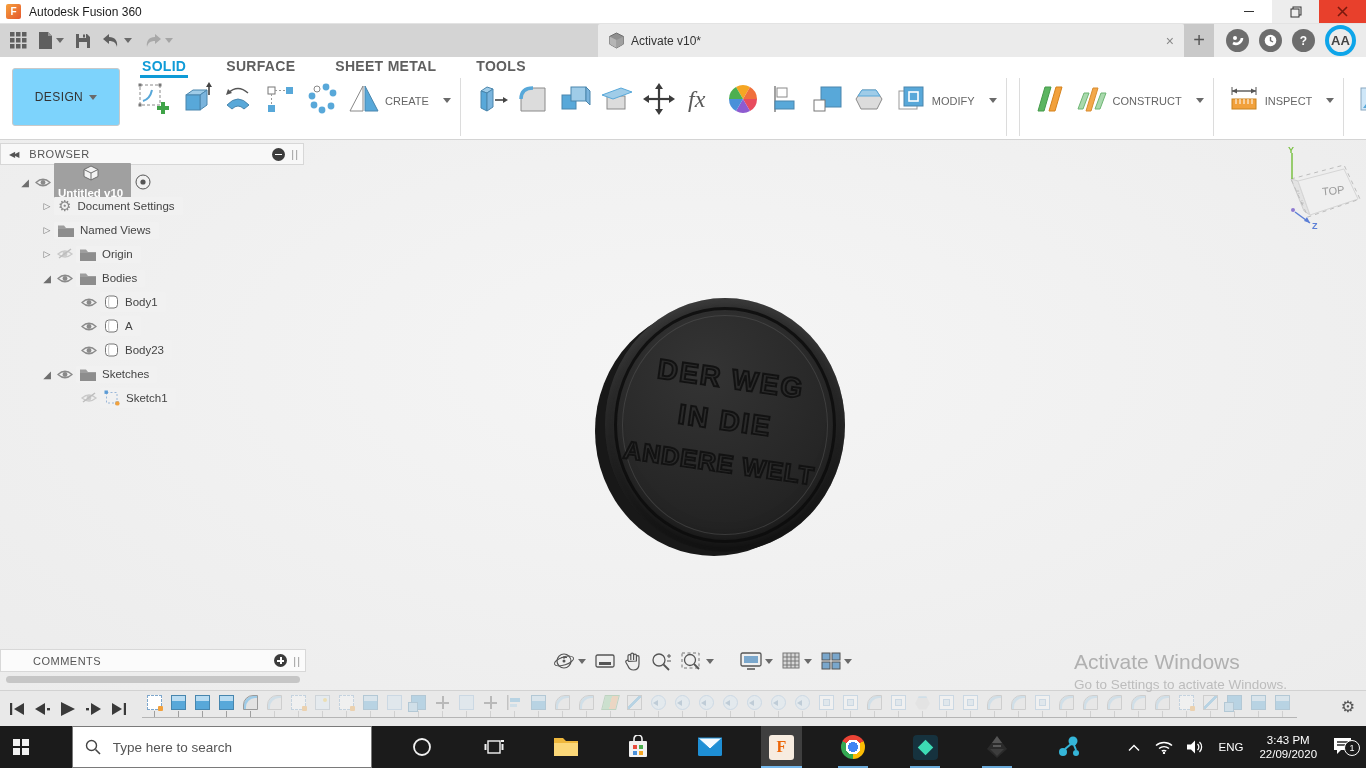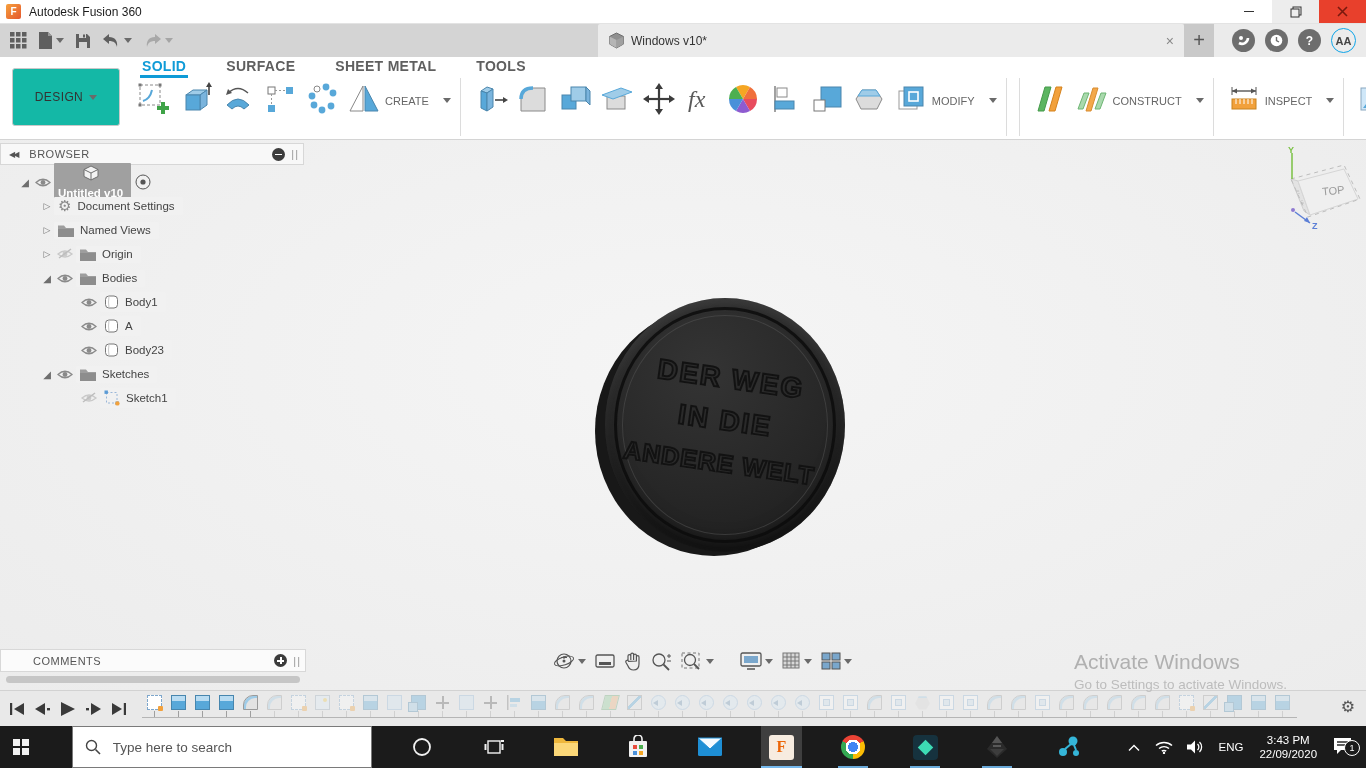--- a/index.html
+++ b/index.html
@@ -21,25 +21,25 @@
   .qa{position:absolute;left:4px;top:0;height:33px;display:flex;align-items:center;gap:7px;padding-left:4px;}
   .qa-btn{display:flex;align-items:center;gap:3px;padding:2px;}
   .caret{width:0;height:0;border-left:4px solid transparent;border-right:4px solid transparent;border-top:5px solid #6a6a6a;}
   .caret.dim{border-top-color:#a5a5a5;}
   .doc-tab{position:absolute;left:598px;top:0;width:586px;height:33px;background:#ebebeb;display:flex;align-items:center;border-radius:2px 2px 0 0;}
   .doc-title{font-size:12px;color:#333;margin-left:6px;}
   .tab-close{margin-left:auto;margin-right:10px;color:#888;font-size:14px;line-height:14px;}
   .newtab{position:absolute;left:1184px;top:0;width:30px;height:33px;background:#c9c9c9;color:#555;font-size:20px;display:flex;align-items:center;justify-content:center;}
   .appbar-right{position:absolute;left:1214px;top:0;width:152px;height:33px;background:#ebebeb;display:flex;align-items:center;justify-content:flex-end;gap:10px;padding-right:10px;box-sizing:border-box;}
   .circ{width:23px;height:23px;border-radius:50%;background:#6d6d6d;color:#fff;display:flex;align-items:center;justify-content:center;font-size:12px;font-weight:bold;}
-  .circ.avatar{background:#ececec;border:1px solid #0ea5e9;color:#444;font-size:11px;}
+  .circ.avatar{background:#ececec;border:4px solid #0ea5e9;color:#444;font-size:13px;}
 
   
   #ribbon{position:absolute;left:0;top:57px;width:1366px;height:83px;background:#fff;border-bottom:1px solid #d4d4d4;box-sizing:border-box;}
-  #design-btn{position:absolute;left:12px;top:11px;width:106px;height:56px;background:#14b8a6;border:1px solid #c9c9c9;border-radius:3px;display:flex;align-items:center;justify-content:center;gap:6px;font-size:12px;color:#333;letter-spacing:.4px;}
+  #design-btn{position:absolute;left:12px;top:11px;width:106px;height:56px;background:#7dd3fc;border:1px solid #c9c9c9;border-radius:3px;display:flex;align-items:center;justify-content:center;gap:6px;font-size:12px;color:#333;letter-spacing:.4px;}
   #ribbon-tabs{position:absolute;left:142px;top:1px;display:flex;gap:40px;height:18px;}
   .rtab{font-size:14px;font-weight:bold;color:#5f5f5f;letter-spacing:.3px;position:relative;padding-bottom:4px;}
   .rtab.active{color:#0f9bd7;}
   .rtab.active::after{content:"";position:absolute;left:-2px;right:-2px;bottom:-2px;height:3px;background:#0f9bd7;}
   #ribbon-groups{position:absolute;left:130px;top:19px;display:flex;align-items:flex-start;}
   .rgroup{display:flex;align-items:center;padding:0 3px;}
   .ricons{display:flex;align-items:center;height:46px;}
   .rbtn{width:42px;height:44px;display:flex;align-items:center;justify-content:center;}
   .rbtn.sel-hl{background:#cfe8f8;border-radius:2px;}
   .rlabel{font-size:11px;color:#666;margin-top:3px;display:flex;align-items:center;gap:14px;}
@@ -216,21 +216,21 @@
         <span class="caret dim"></span>
       </div>
     </div>
 
     <div class="doc-tab">
       <svg width="17" height="17" style="margin-left:10px">
           <polygon points="8.5,1 15.5,4.5 15.5,12 8.5,16 1.5,12 1.5,4.5" fill="#8f8f8f" stroke="#6e6e6e"></polygon>
           <polygon points="1.5,4.5 8.5,8 8.5,16 1.5,12" fill="#b5b5b5"></polygon>
           <polygon points="15.5,4.5 8.5,8 8.5,16 15.5,12" fill="#a0a0a0"></polygon>
         </svg>
-      <span class="doc-title">Windows v10*</span>
+      <span class="doc-title">Activate v10*</span>
       <span class="tab-close">×</span>
     </div>
     <div class="newtab">+</div>
     <div class="appbar-right">
       <div class="circ">
         <svg width="13" height="13">
             <path d="M2 9 a6 6 0 0 0 9-5" stroke="#fff" stroke-width="2.6" fill="none"></path>
             <circle cx="4" cy="4" r="2" fill="#fff"></circle>
           </svg>
       </div>

